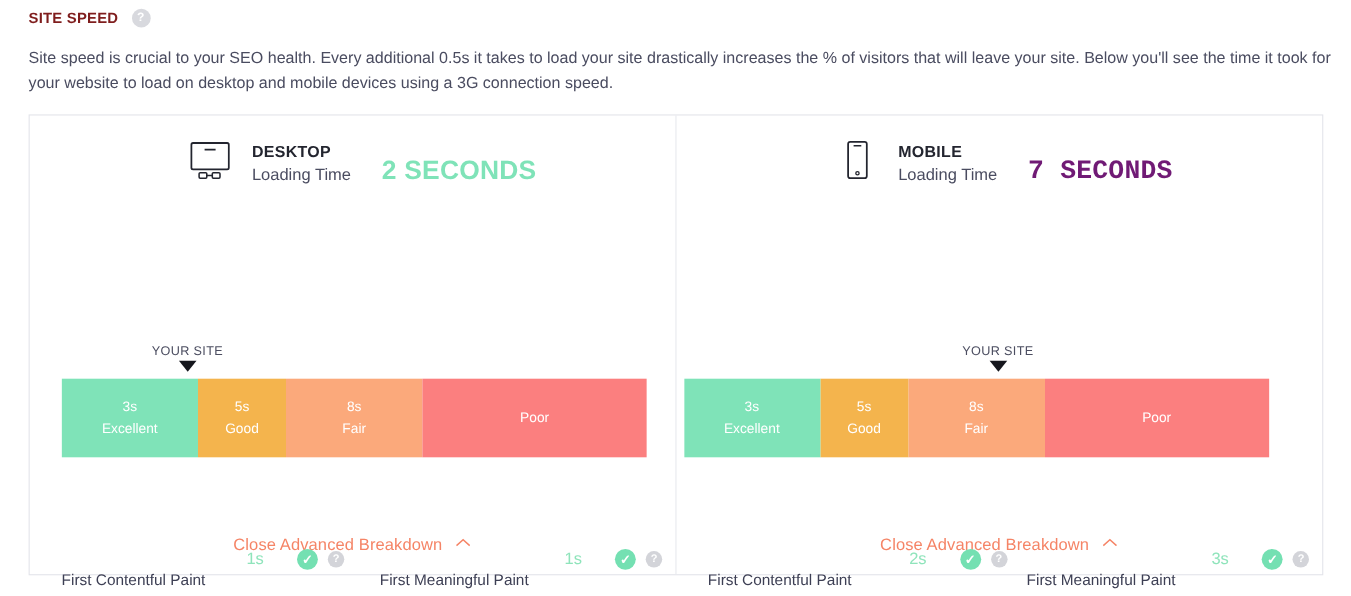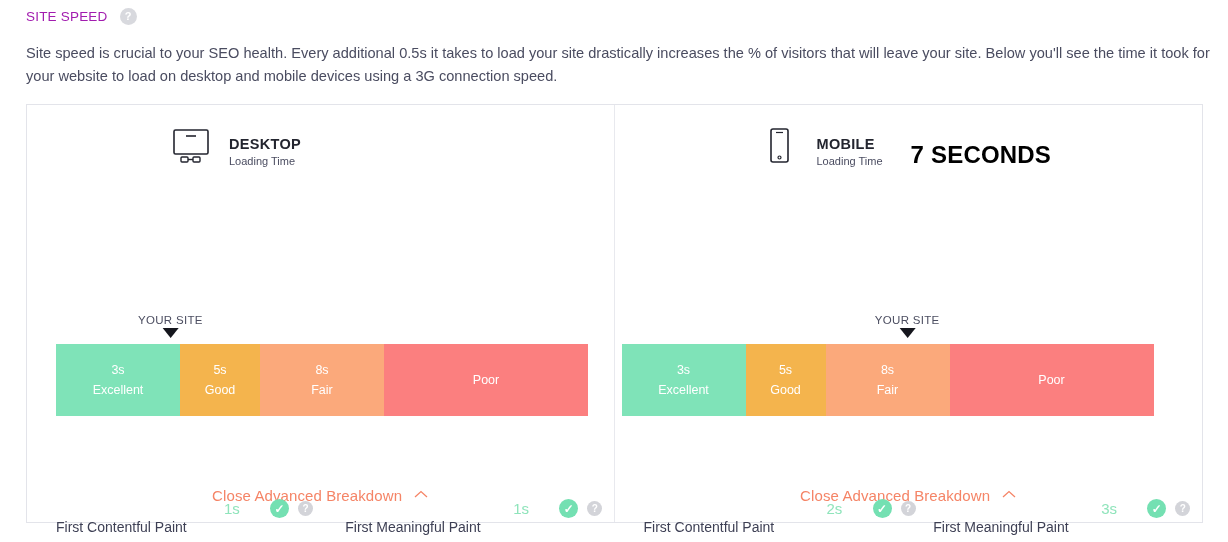--- a/index.html
+++ b/index.html
@@ -10,22 +10,22 @@
     color: #3d3f54;
     overflow: hidden;
   }
 
   
   .section-head {
     position: absolute; left: 26px; top: 8px;
     display: flex; align-items: center; gap: 12px;
   }
   .section-title {
-    font-size: 13.5px; font-weight: normal; letter-spacing: .2px;
-    color: #a21caf; text-transform: uppercase;
+    font-size: 13.5px; font-weight: bold; letter-spacing: .2px;
+    color: #7f1d1d; text-transform: uppercase;
   }
   .help-dot {
     width: 17px; height: 17px; border-radius: 50%;
     background: #d8d9de; color: #ffffff;
     font-size: 11px; line-height: 17px; text-align: center;
     font-weight: bold; flex: none; cursor: pointer;
   }
   .help-dot.sm {
     width: 15px; height: 15px; line-height: 15px; font-size: 10px;
     background: #d3d4d9;
@@ -50,21 +50,21 @@
   .device-head {
     position: absolute; top: 22px; left: 144px;
     display: flex; align-items: flex-end;
   }
   .device-icon { flex: none; margin-right: 18px; }
   .device-meta { line-height: 1.35; }
   .device-name {
     font-size: 14.5px; font-weight: bold; color: #23252f;
     letter-spacing: .3px;
   }
-  .device-sub { font-size: 11px; color: #4a4c60; }
+  .device-sub { font-size: 15px; color: #4a4c60; }
   .loading-time {
     font-size: 24px; font-weight: bold; letter-spacing: .2px;
     margin-left: 28px; white-space: nowrap;
   }
 
   
   .marker {
     position: absolute; top: 209px;
     transform: translateX(-50%);
     text-align: center; pointer-events: none;
@@ -154,20 +154,21 @@
           <line x1="15" y1="9" x2="25" y2="9" stroke="#23252f" stroke-width="1.6"></line>
           <rect x="10" y="30" width="7" height="5" rx="1" fill="none" stroke="#23252f" stroke-width="1.4"></rect>
           <rect x="22" y="30" width="7" height="5" rx="1" fill="none" stroke="#23252f" stroke-width="1.4"></rect>
           <line x1="17" y1="32.5" x2="22" y2="32.5" stroke="#23252f" stroke-width="1.4"></line>
         </svg>
       </span>
       <span class="device-meta">
         <div class="device-name">DESKTOP</div>
         <div class="device-sub">Loading Time</div>
       </span>
+      <span class="loading-time" style="color: rgb(127, 227, 184);">2 SECONDS</span>
     </div>
 
     <div class="marker" style="left: 143.38px;">
       <div class="marker-label">YOUR SITE</div>
       <div class="marker-arrow"></div>
     </div>
 
     <div class="scale-bar" style="left: 29px; width: 532px;">
         <div class="seg" style="width: 124px; background: rgb(127, 227, 184);">
           <span class="seg-top">3s</span>
@@ -228,21 +229,21 @@
         <svg width="40" height="38" viewBox="0 0 40 38">
           <rect x="12" y="2" width="17" height="33" rx="2" fill="none" stroke="#23252f" stroke-width="1.6"></rect>
           <line x1="17" y1="5.5" x2="24" y2="5.5" stroke="#23252f" stroke-width="1.2"></line>
           <circle cx="20.5" cy="30.5" r="1.5" fill="none" stroke="#23252f" stroke-width="1.2"></circle>
         </svg>
       </span>
       <span class="device-meta">
         <div class="device-name">MOBILE</div>
         <div class="device-sub">Loading Time</div>
       </span>
-      <span class="loading-time" style="color: #000000;">7 SECONDS</span>
+      <span class="loading-time" style="color: #701a75; font-family: Liberation Mono, monospace;">7 SECONDS</span>
     </div>
 
     <div class="marker" style="left: 292.684px;">
       <div class="marker-label">YOUR SITE</div>
       <div class="marker-arrow"></div>
     </div>
 
     <div class="scale-bar" style="left: 7px; width: 532px;">
         <div class="seg" style="width: 124px; background: rgb(127, 227, 184);">
           <span class="seg-top">3s</span>

